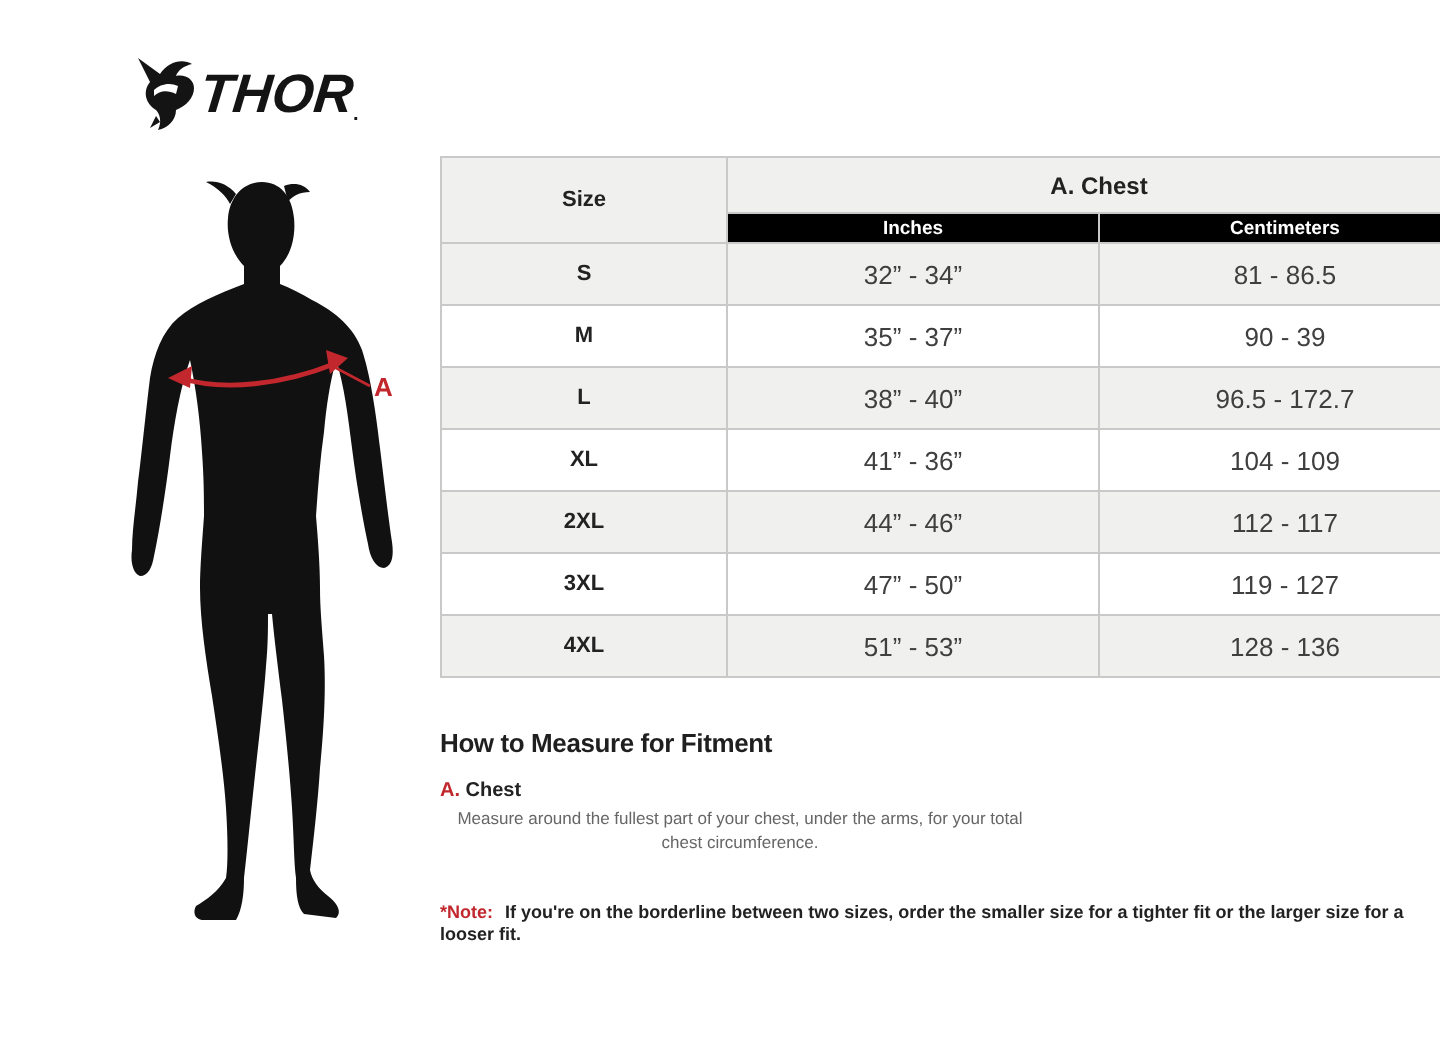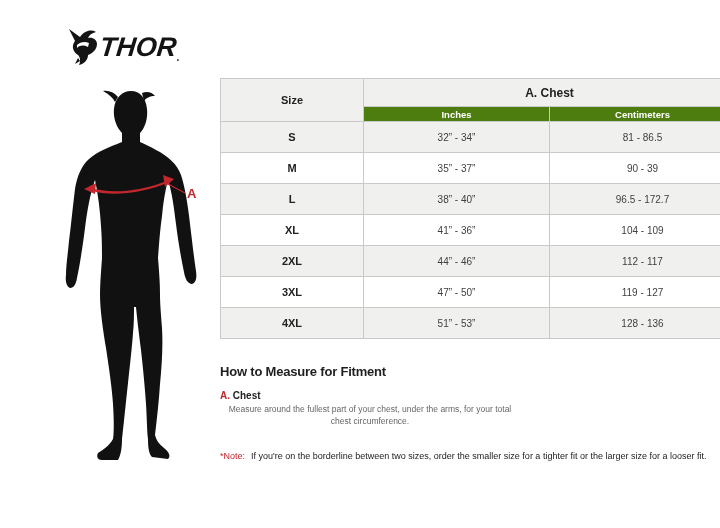--- a/index.html
+++ b/index.html
@@ -22,34 +22,34 @@
   .figure { position:absolute; left:56px; top:88px; width:150px; height:380px; }
 
   
   .main { position:absolute; left:220px; top:78px; width:432px; }
   .chart-title { font-size:13px; font-weight:bold; color:#1f1f1f; letter-spacing:-0.2px; margin-bottom:10px; }
 
   table.size-table { width:516px; border-collapse:collapse; table-layout:fixed; }
   table.size-table td, table.size-table th { border:1px solid #c9c9c9; text-align:center; vertical-align:middle; }
   th.size-head { width:143px; background:#f0f0ee; font-size:11px; font-weight:bold; color:#222; height:43px; }
   th.group-head { background:#f0f0ee; font-size:12px; font-weight:bold; color:#222; height:28px; }
-  td.bar { background:#4d7c0f; color:#ffffff; font-size:9.5px; font-weight:bold; height:15px; border-color:#ffffff; border-top-color:#c9c9c9; }
+  td.bar { background:#000000; color:#ffffff; font-size:9.5px; font-weight:bold; height:15px; border-color:#ffffff; border-top-color:#c9c9c9; }
   tr.data-row { height:31px; }
   tr.data-row:nth-child(odd) { background:#f0f0ee; }
   tr.data-row:nth-child(even) { background:#ffffff; }
   td.cell-size { font-size:11px; font-weight:bold; color:#222; }
-  td.cell-val { font-size:10px; color:#3f3f3f; }
+  td.cell-val { font-size:13px; color:#3f3f3f; }
 
   
   .measure-heading { font-size:13px; font-weight:bold; color:#1f1f1f; margin-top:25px; letter-spacing:-0.2px; }
   .measure-label { margin-top:11px; font-size:10px; font-weight:bold; color:#222; }
   .measure-label .letter { color:#c1272d; }
   .measure-desc { margin-top:2px; font-size:8.5px; color:#666; line-height:1.45; width:300px;text-align:center; }
 
-  .note { margin-top:23px; font-size:9px; font-weight:normal; color:#222; width:500px; line-height:1.3; }
+  .note { margin-top:23px; font-size:9px; font-weight:bold; color:#222; width:500px; line-height:1.3; }
   .note .prefix { color:#c1272d; margin-right:6px; }
 
   
   .disclaimer { position:absolute; left:60px; top:477px; font-size:8px; color:#8a8a8a; line-height:1.5; }
 </style>
 </head>
 <body>
 
 <div class="canvas">
 

